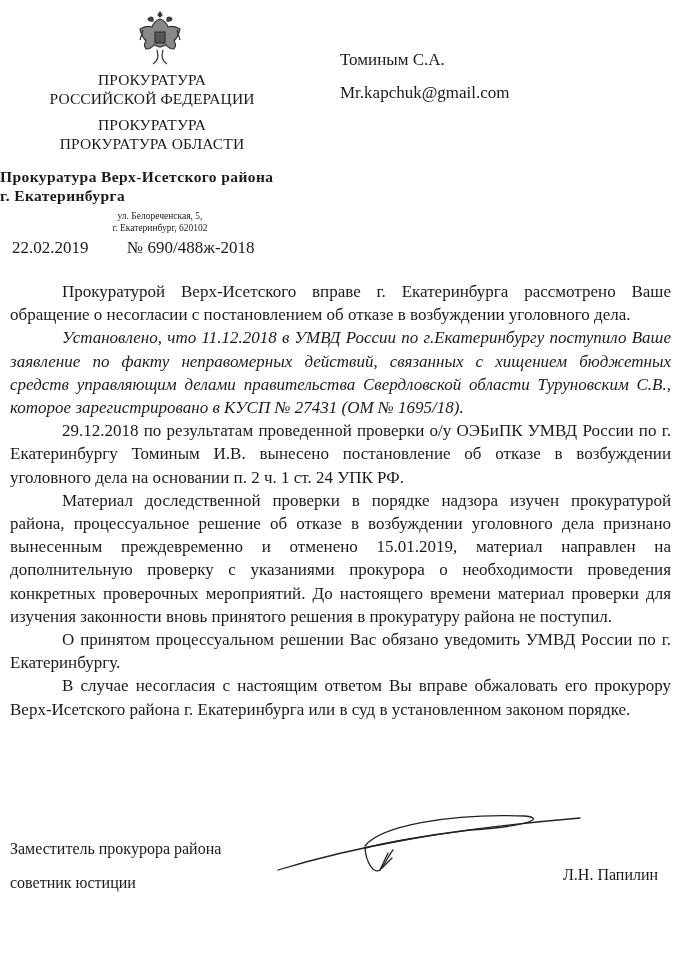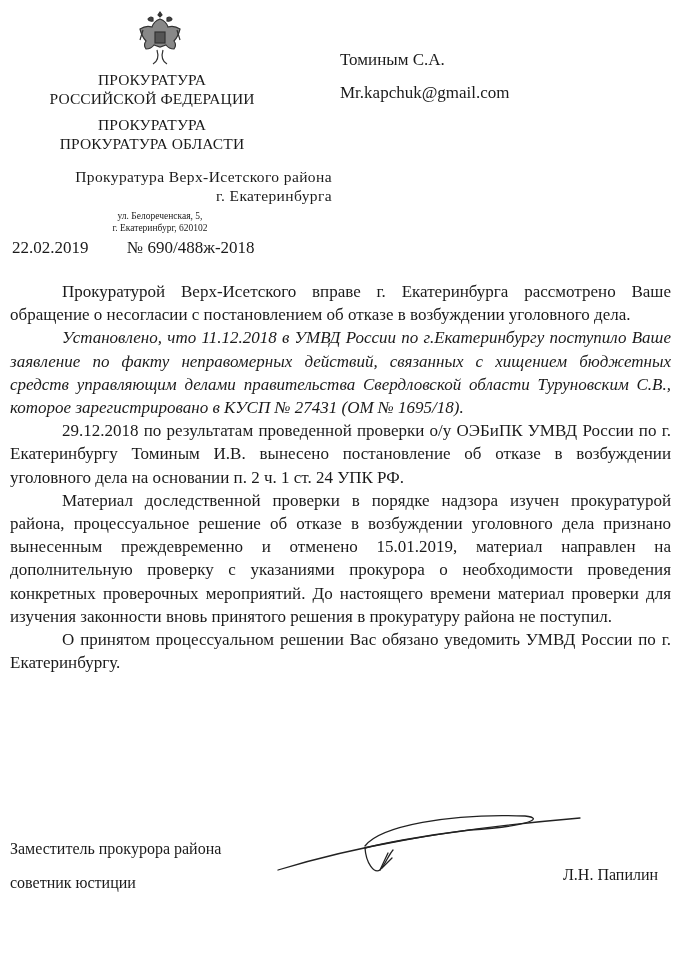--- a/index.html
+++ b/index.html
@@ -4,21 +4,21 @@
   <style>
     html, body { margin: 0; padding: 0; }
     body {
       width: 680px; height: 960px; background: #ffffff; position: relative;
       overflow: hidden; color: #1a1a1a;
       font-family: "Liberation Serif", "DejaVu Serif", serif;
     }
     .abs { position: absolute; }
     .emblem { left: 137px; top: 10px; width: 46px; height: 56px; }
     .hdr { left: 32px; width: 240px; text-align: center; font-size: 15.5px; line-height: 20px; letter-spacing: 0.1px; }
-    .hdr-bold { left: 12px; width: 320px; text-align: right; font-size: 15.5px; font-weight: normal; line-height: 20px; letter-spacing: 0.4px; }
+    .hdr-bold { left: 0px; width: 320px; text-align: left; font-size: 15.5px; font-weight: bold; line-height: 20px; letter-spacing: 0.4px; }
     .addr { left: 95px; width: 130px; text-align: center; font-size: 9.5px; line-height: 12px; }
     .date { left: 12px; top: 238px; font-size: 17px; }
     .regno { left: 127px; top: 238px; font-size: 17px; }
     .recipient { left: 340px; font-size: 17px; }
     .body { left: 10px; width: 661px; top: 280px; font-size: 17px; line-height: 23.2px; }
     .body p { margin: 0; text-align: justify; text-indent: 52px; }
     .body p.last-left { text-align-last: left; }
     .sig-title { left: 10px; font-size: 16px; }
     .sig-name { left: 563px; top: 866px; font-size: 16px; }
     .signature { left: 270px; top: 808px; width: 330px; height: 85px; }
@@ -50,20 +50,21 @@
 
 <div class="abs recipient" style="top:50px;">Томиным С.А.</div>
 <div class="abs recipient" style="top:83px;text-align:right;">Mr.kapchuk@gmail.com</div>
 
 <div class="abs body">
   <p class="last-left">Прокуратурой Верх-Исетского вправе г. Екатеринбурга рассмотрено Ваше обращение о несогласии с постановлением об отказе в возбуждении уголовного дела.</p>
   <p class="last-left" style="margin-top:0;font-style:italic;">Установлено, что 11.12.2018 в УМВД России по г.Екатеринбургу поступило Ваше заявление по факту неправомерных действий, связанных с хищением бюджетных средств управляющим делами правительства Свердловской области Туруновским С.В., которое зарегистрировано в КУСП № 27431 (ОМ № 1695/18).</p>
   <p class="last-left">29.12.2018 по результатам проведенной проверки о/у ОЭБиПК УМВД России по г. Екатеринбургу Томиным И.В. вынесено постановление об отказе в возбуждении уголовного дела на основании п. 2 ч. 1 ст. 24 УПК РФ.</p>
   <p class="last-left">Материал доследственной проверки в порядке надзора изучен прокуратурой района, процессуальное решение об отказе в возбуждении уголовного дела признано вынесенным преждевременно и отменено 15.01.2019, материал направлен на дополнительную проверку с указаниями прокурора о необходимости проведения конкретных проверочных мероприятий. До настоящего времени материал проверки для изучения законности вновь принятого решения в прокуратуру района не поступил.</p>
   <p class="last-left">О принятом процессуальном решении Вас обязано уведомить УМВД России по г. Екатеринбургу.</p>
+  <p class="last-left">В случае несогласия с настоящим ответом Вы вправе обжаловать его прокурору Верх-Исетского района г. Екатеринбурга или в суд в установленном законом порядке.</p>
 </div>
 
 <div class="abs sig-title" style="top:840px;">Заместитель прокурора района</div>
 <div class="abs sig-title" style="top:874px;">советник юстиции</div>
 <svg class="abs signature" viewBox="0 0 330 85">
   <g fill="none" stroke="#222" stroke-width="1.3" stroke-linecap="round">
     <path d="M8 62 C 80 40, 170 22, 310 10"></path>
     <path d="M95 38 C 110 18, 180 5, 255 8 C 275 10, 260 18, 200 22 C 150 28, 110 36, 95 40"></path>
     <path d="M95 40 C 96 55, 104 66, 110 62 C 116 55, 118 48, 123 42"></path>
     <path d="M110 62 L 118 45 M 112 60 L 122 50"></path>

